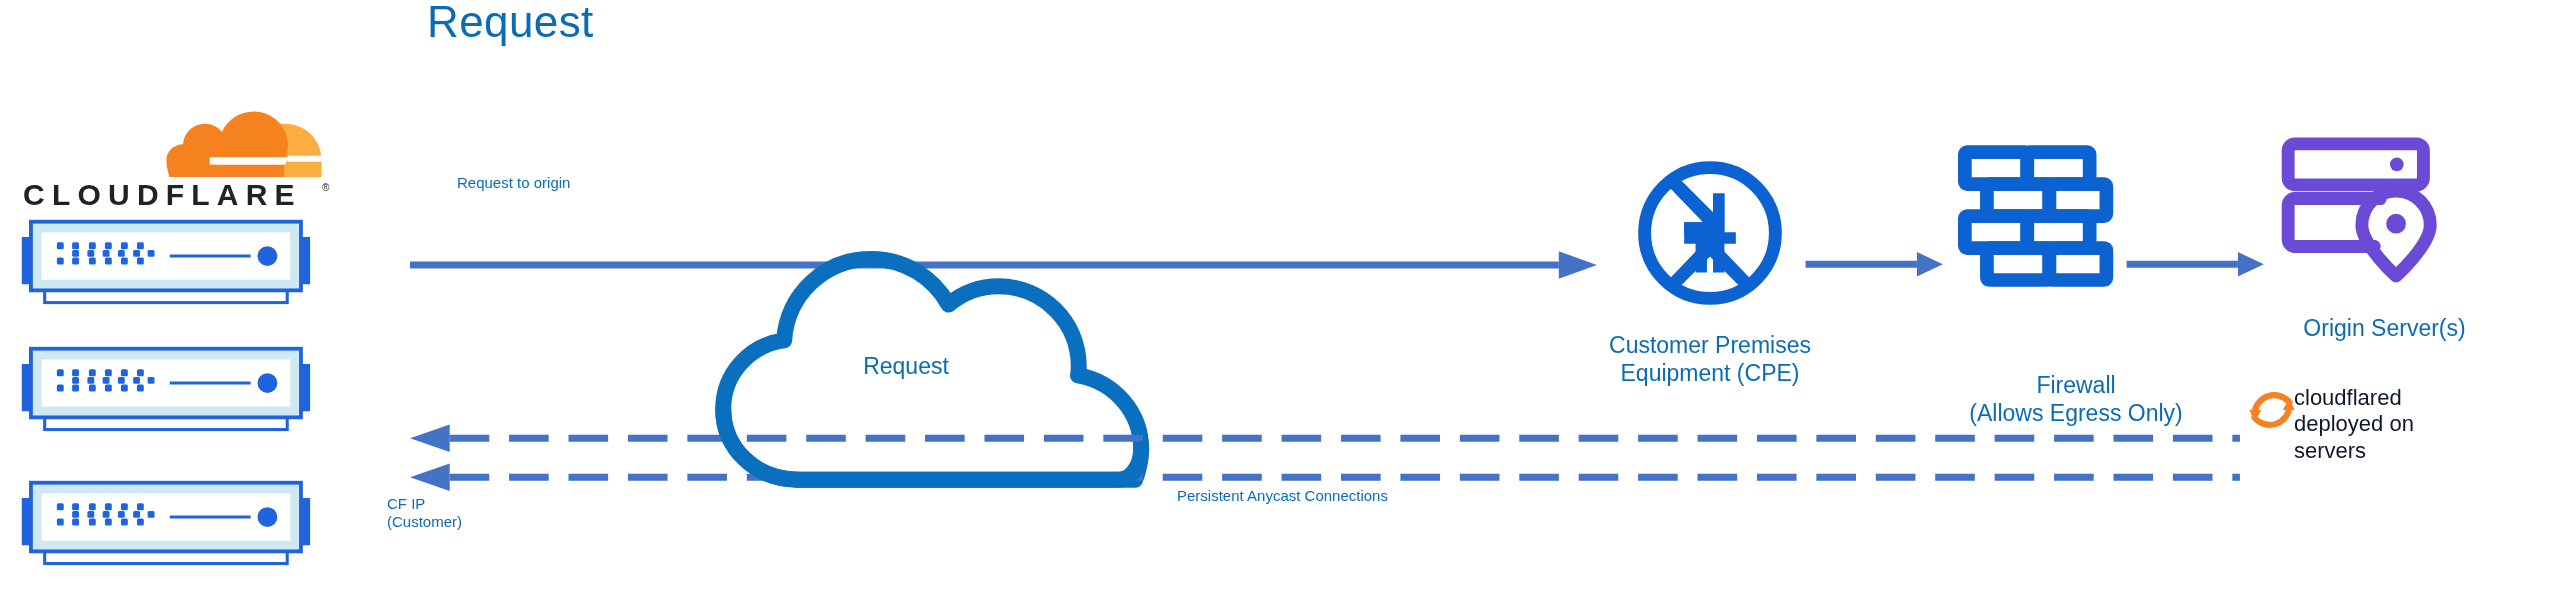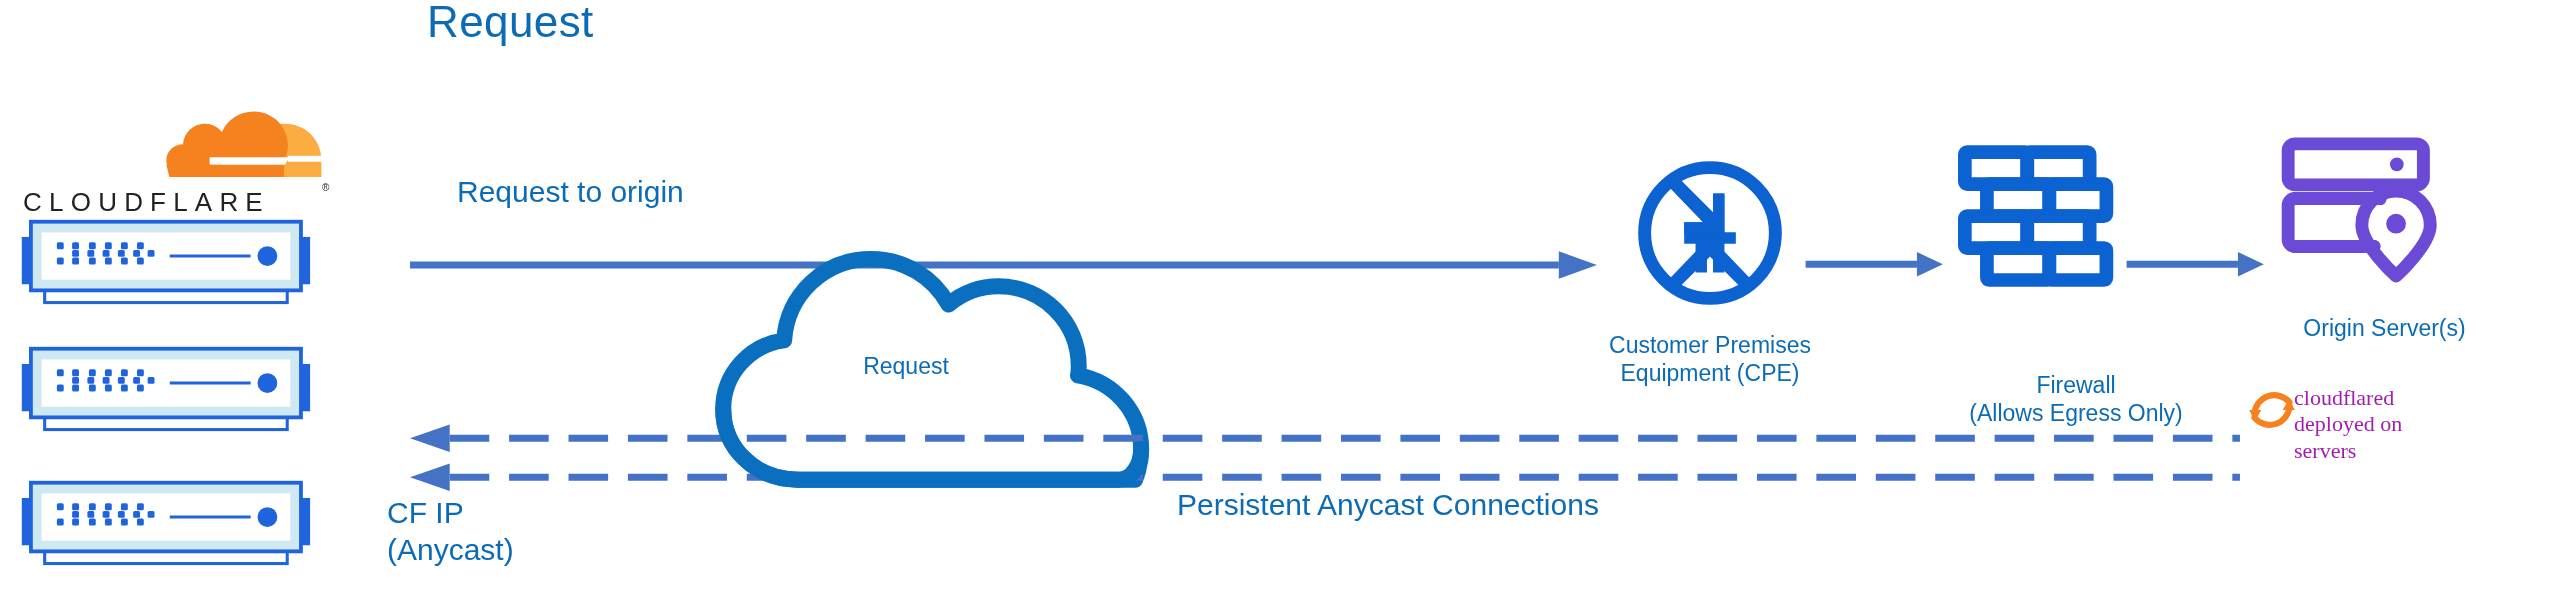--- a/index.html
+++ b/index.html
@@ -27,65 +27,64 @@
     color: #0b6cb5;
     letter-spacing: 0.4px;
     line-height: 1.0;
     white-space: nowrap;
   }
 
   
   #cf-logo { left: 17px; top: 107px; width: 320px; height: 107px; }
   #cf-logo .wordmark {
     position: absolute;
-    left: 6.1px; top: 80px;
-    font-size: 26px;
-    font-weight: normal;
+    left: 6.1px; top: 71px;
+    font-size: 30px;
+    font-weight: bold;
     letter-spacing: 7.2px;
     color: #222222;
     white-space: nowrap;
   }
   #cf-logo .regmark {
     position: absolute;
     left: 305px; top: 75px;
     font-size: 10px;
     color: #222222;
   }
 
   
   .server-rack { width: 320px; height: 88px; }
   .server-rack svg { display: block; }
 
   
   .flow-label {
     color: #0b6cb5;
-    font-size: 30px;
+    font-size: 15px;
     line-height: 1.22;
     white-space: pre-line;
   }
   .node-label {
     color: #0b6cb5;
     font-size: 23px;
     line-height: 1.22;
     text-align: center;
     white-space: pre-line;
   }
 
   
   .conn svg { display: block; overflow: visible; }
 
   
   #cloudflared-note {
     left: 2294px; top: 385px;
     width: 175px;
-    color: #a21caf;
+    color: #0f172a;
     font-size: 22px;
     line-height: 1.2;
     white-space: pre-line;
-    font-family: Liberation Serif, serif;
   }
 </style>
 </head>
 <body>
 
 <div id="stage">
 
   <div class="abs" id="page-title">Request</div>
 
   <div class="abs" id="cf-logo">
@@ -332,18 +331,18 @@
   </div>
 
   <div class="abs" style="left:708px; top:232px; pointer-events:none;">
     <svg width="472" height="267" viewBox="0 0 620 350">
       <path d="M118 325 C62 325 20 283 20 232" fill="none" stroke="#0B6FC0" stroke-width="21" stroke-linecap="round"></path>
       <path d="M569 285 C569 307 555 325 540 325 L118 325" fill="none" stroke="#0B6FC0" stroke-width="21" stroke-linecap="round"></path>
     </svg>
   </div>
 
   <div class="abs flow-label" style="left:387px; top:495px;">CF IP
-(Anycast)</div>
+(Customer)</div>
 
   <div class="abs flow-label" style="left:1177px; top:487px;">Persistent Anycast Connections</div>
 
 </div>
 
 
 </body></html>

